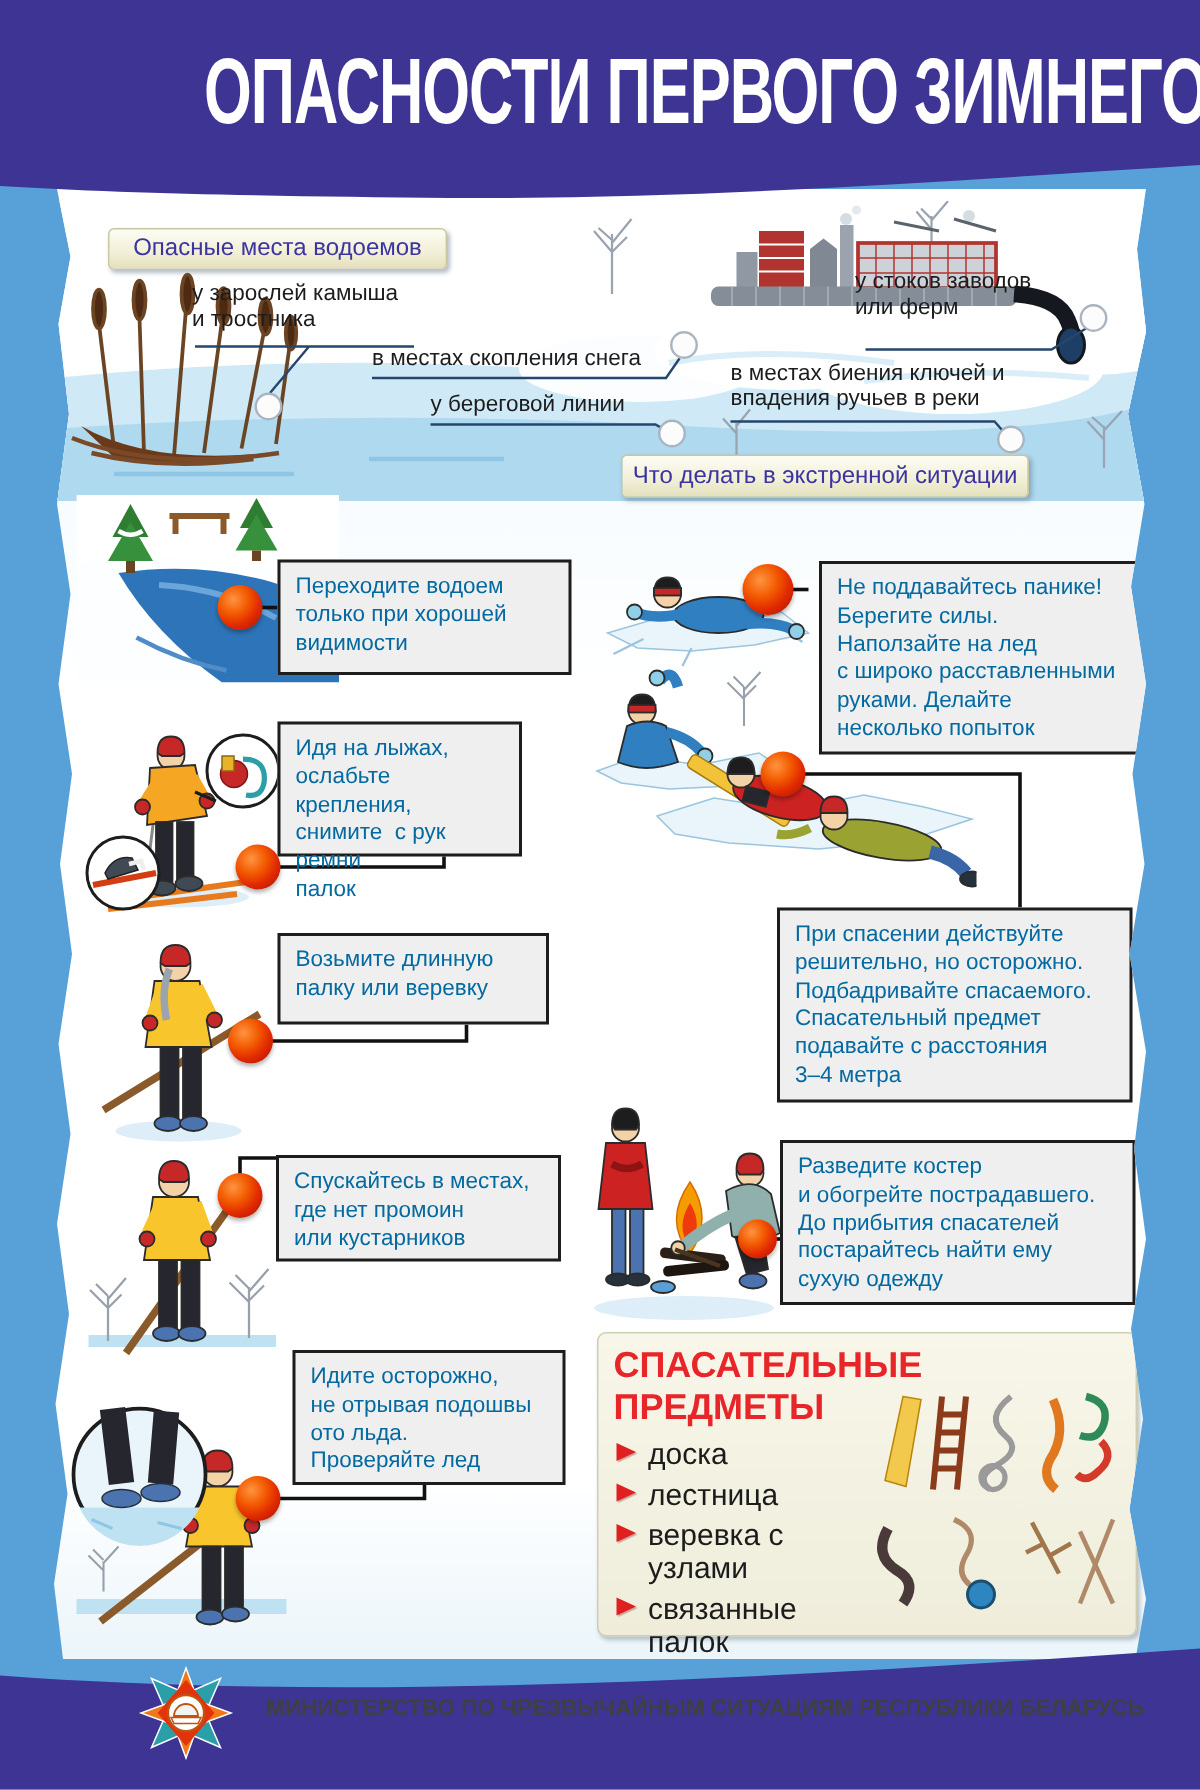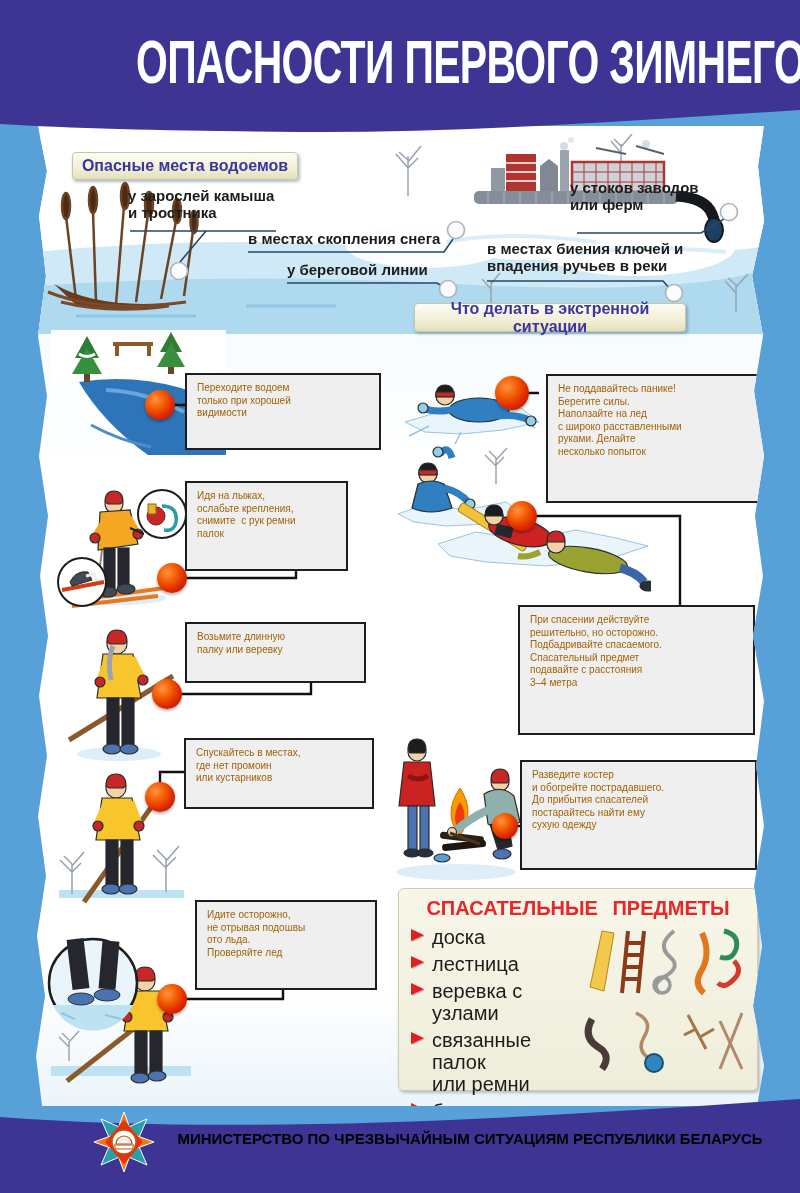--- a/index.html
+++ b/index.html
@@ -5,52 +5,52 @@
   *{margin:0;padding:0;box-sizing:border-box}
   html,body{width:800px;height:1193px}
   body{position:relative;font-family:"Liberation Sans",sans-serif;background:#57a0d8;overflow:hidden}
 
   
   .band-top{position:absolute;top:0;left:0;width:800px;height:140px;z-index:10}
   .band-bottom{position:absolute;top:1093px;left:0;width:800px;height:100px;z-index:10}
   .poster-title{position:absolute;top:26px;left:0;width:800px;text-align:center;color:#fff;
     font-weight:bold;font-size:62px;letter-spacing:-1px;transform:scaleX(.66);transform-origin:center;
     white-space:nowrap;z-index:11}
-  .footer-text{position:absolute;top:1130px;left:170px;width:600px;text-align:center;color:#000000;
+  .footer-text{position:absolute;top:1130px;left:170px;width:600px;text-align:center;color:#404040;
     font-weight:bold;font-size:15px;z-index:11}
   .mchs-logo{position:absolute;top:1110px;left:92px;width:64px;height:64px;z-index:11}
 
   
   .content{position:absolute;left:36px;top:126px;width:728px;height:980px;z-index:2;
     background:linear-gradient(180deg,#ffffff 0%,#f3fafd 14%,#ffffff 34%,#ffffff 88%,#ebf5fa 100%);
     clip-path:polygon(2px 0,728px 0,722px 40px,728px 95px,716px 150px,727px 210px,718px 265px,728px 330px,
       719px 390px,727px 450px,717px 510px,728px 575px,720px 640px,728px 700px,718px 760px,726px 820px,
       717px 880px,728px 940px,721px 980px,6px 980px,0px 930px,9px 870px,1px 810px,10px 750px,2px 690px,
       11px 630px,3px 570px,12px 510px,4px 450px,12px 390px,3px 330px,11px 270px,2px 210px,10px 150px,3px 90px,11px 45px)}
 
   .abs{position:absolute}
   .cream{background:linear-gradient(180deg,#fdfcf4 0%,#f1efd6 60%,#e3e0bd 100%);
     border:1px solid #c9c6a2;border-radius:4px;box-shadow:1.5px 2px 3px rgba(90,110,130,.45);
     display:flex;align-items:center;justify-content:center;z-index:6;
-    color:#3c35a0;font-weight:bold;font-size:16px;text-align:center}
-  .dlabel{position:absolute;color:#1c1c1c;font-weight:bold;font-size:15px;line-height:1.12;
+    color:#3c35a0;font-weight:normal;font-size:16px;text-align:center}
+  .dlabel{position:absolute;color:#1c1c1c;font-weight:normal;font-size:15px;line-height:1.12;
     white-space:pre-wrap;z-index:6}
-  .tbox{position:absolute;background:#efefef;border:2px solid #1d1d1d;color:#a16207;
-    font-size:10px;line-height:1.25;padding:7px 6px 6px 10px;white-space:pre-wrap;z-index:6}
+  .tbox{position:absolute;background:#efefef;border:2px solid #1d1d1d;color:#0369a1;
+    font-size:15px;line-height:1.25;padding:7px 6px 6px 10px;white-space:pre-wrap;z-index:6}
   .sphere{position:absolute;border-radius:50%;z-index:7;
     background:radial-gradient(circle at 35% 32%,#ff9440 0%,#f25a00 35%,#e12900 62%,#9c1500 100%);
     box-shadow:0 2px 3px rgba(0,0,0,.3)}
   .overlay{position:absolute;left:0;top:0;width:728px;height:980px;z-index:5;pointer-events:none}
   .illus{position:absolute;z-index:4}
 
   
   .rescue-box{position:absolute;left:362px;top:762px;width:360px;height:203px;z-index:6;
     background:linear-gradient(180deg,#f7f6e9 0%,#efedda 100%);border:1px solid #cfcdb0;border-radius:6px;
     box-shadow:1.5px 2px 3px rgba(90,110,130,.4);padding:8px 10px}
-  .rescue-title{color:#e8262a;font-weight:bold;font-size:20px;text-align:center;word-spacing:9px;margin-bottom:6px}
+  .rescue-title{color:#e8262a;font-weight:bold;font-size:24px;text-align:left;word-spacing:9px;margin-bottom:6px}
   .rescue-list{list-style:none;position:relative;z-index:2;width:180px}
   .rescue-list li{display:flex;align-items:flex-start;margin-bottom:5px;font-size:20px;color:#1c1c1c;line-height:1.1;white-space:pre-wrap}
   .arrow{flex:0 0 auto;width:0;height:0;border-left:13px solid #e02020;border-top:6px solid transparent;
     border-bottom:6px solid transparent;margin:3px 8px 0 2px;filter:drop-shadow(1px 1px 0 rgba(120,30,30,.35))}
   .rescue-illus{position:absolute;right:8px;top:38px;z-index:1}
 </style>
 </head>
 <body>
 
 <svg class="band-top" viewBox="0 0 800 140">
@@ -375,21 +375,21 @@
 
   <div class="tbox" style="left:149px;top:247px;width:196px;height:77px">Переходите водоем
 только при хорошей
 видимости</div>
   <div class="tbox" style="left:149px;top:355px;width:163px;height:90px">Идя на лыжах,
 ослабьте крепления,
 снимите  с рук ремни
 палок</div>
   <div class="tbox" style="left:149px;top:496px;width:181px;height:61px">Возьмите длинную
 палку или веревку</div>
-  <div class="tbox" style="left:148px;top:612px;width:190px;height:71px">Спускайтесь в местах,
+  <div class="tbox" style="left:148px;top:644px;width:190px;height:71px">Спускайтесь в местах,
 где нет промоин
 или кустарников</div>
   <div class="tbox" style="left:159px;top:774px;width:182px;height:90px">Идите осторожно,
 не отрывая подошвы
 ото льда.
 Проверяйте лед</div>
 
   <div class="tbox" style="left:510px;top:248px;width:222px;height:129px">Не поддавайтесь панике!
 Берегите силы.
 Наползайте на лед

